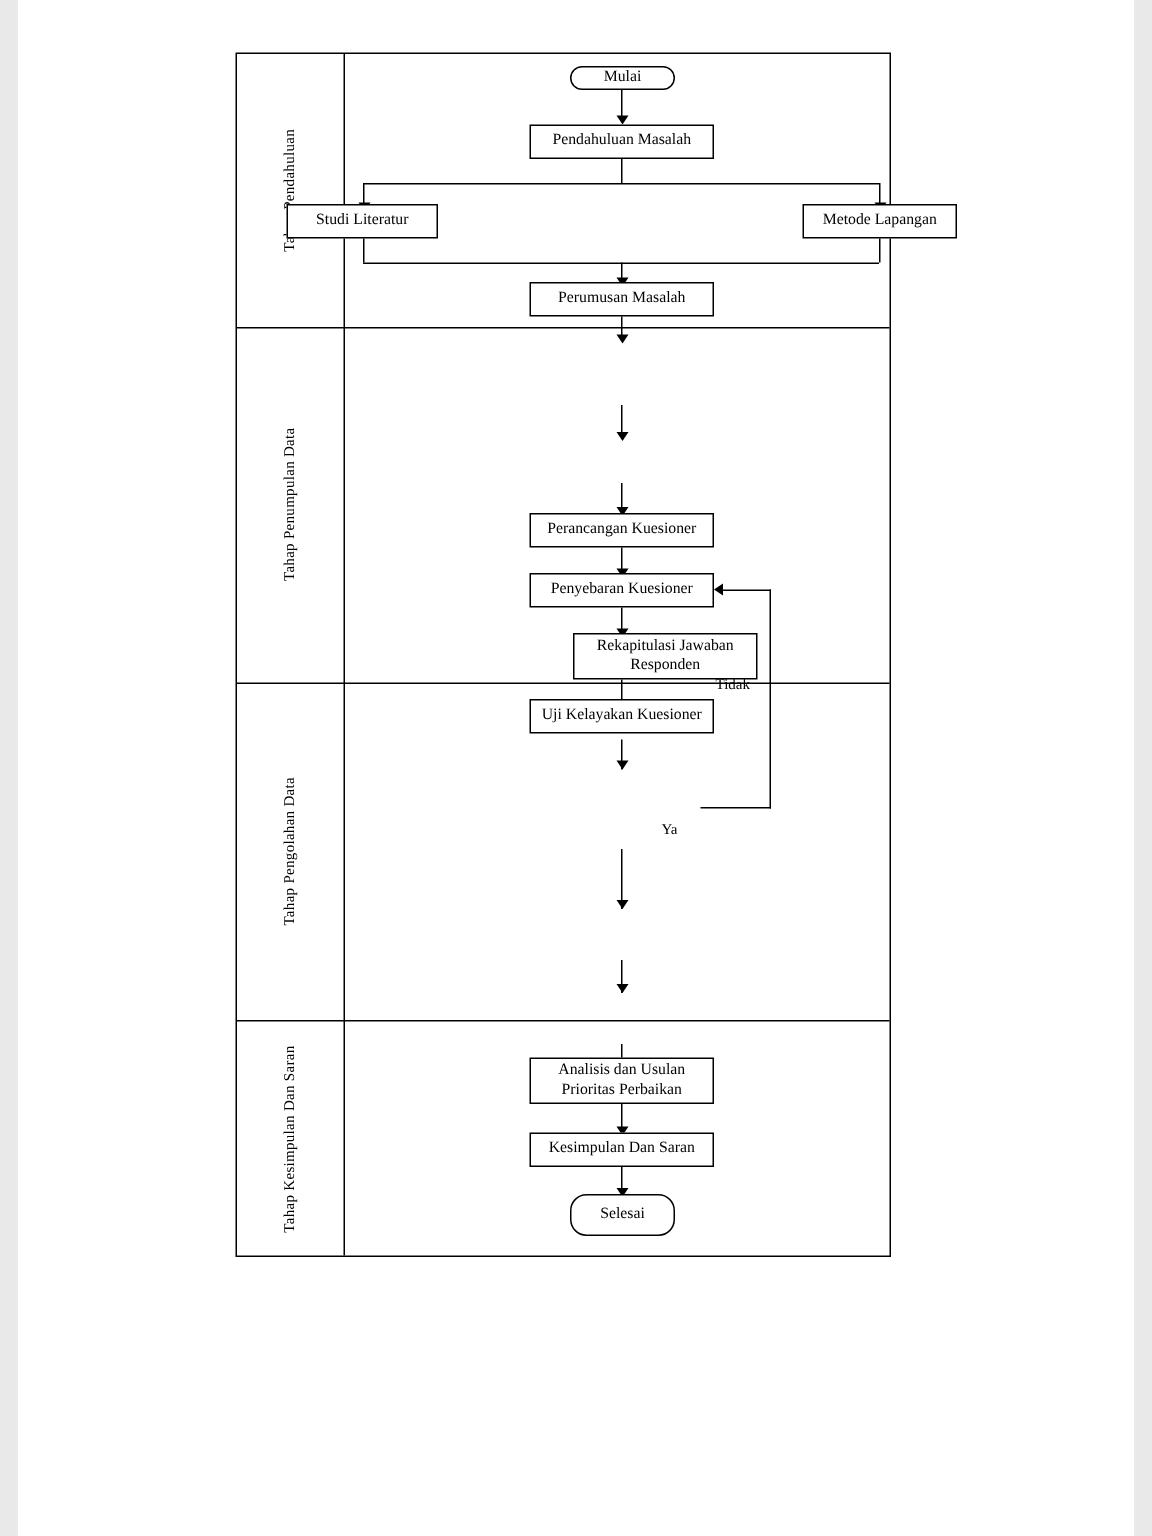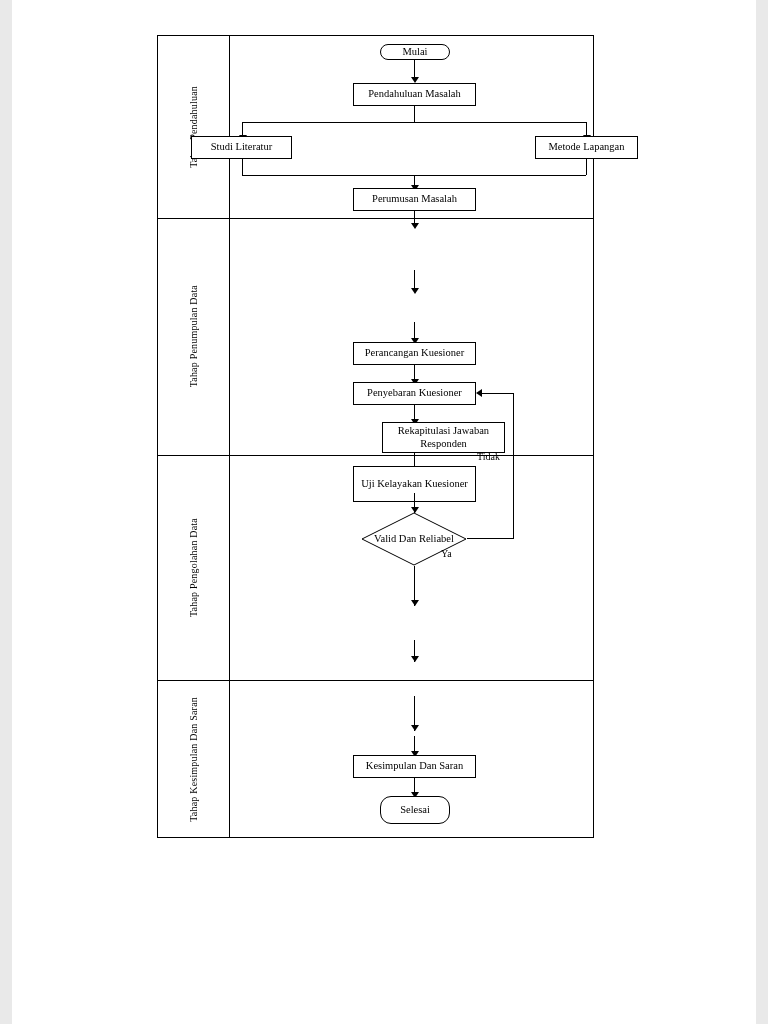--- a/index.html
+++ b/index.html
@@ -226,53 +226,48 @@
     <div class="ln v" style="left:256px; top:369px; height:18px;"></div>
     <div class="arrow-down" style="left:253px; top:383px;"></div>
 
     <div class="node" style="left:195px; top:386px; width:123px; height:31px;margin-left:29px;">
       <span>Rekapitulasi Jawaban Responden</span>
     </div>
 
     <div class="ln v" style="left:256px; top:417px; height:18px;"></div>
     <div class="arrow-down" style="left:253px; top:431px;"></div>
 
-    <div class="node" style="left:195px; top:430px; width:123px; height:36px;">
+    <div class="node" style="left:195px; top:430px; width:123px; height:23px;">
       <span>Uji Kelayakan Kuesioner</span>
     </div>
     <div class="ln v" style="left:256px; top:457px; height:20px;"></div>
     <div class="arrow-down" style="left:253px; top:471px;"></div>
 
-    <div class="diamond-wrap" style="left:203px; top:476px; width:106px; height:54px;">
-      <div class="diamond">
-        <svg width="106" height="54" viewBox="0 0 106 54">
-          <polygon points="53,1 105,27 53,53 1,27" fill="#fff" stroke="#000" stroke-width="1"></polygon>
-        </svg>
-      </div>
-      <div class="diamond-text">Valid Dan Reliabel</div>
-    </div>
 
     <div class="ln h" style="left:309px; top:502px; width:47px;"></div>
     <div class="ln v" style="left:355px; top:357px; height:146px;"></div>
     <div class="ln h" style="left:324px; top:357px; width:32px;"></div>
     <div class="arrow-left" style="left:318px; top:353px;"></div>
 
     <div class="edge-label" style="left:319px; top:415px;">Tidak</div>
     <div class="edge-label" style="left:283px; top:512px;">Ya</div>
 
     <div class="ln v" style="left:256px; top:530px; height:40px;"></div>
     <div class="arrow-down" style="left:253px; top:564px;"></div>
 
     <div class="ln v" style="left:256px; top:604px; height:22px;"></div>
     <div class="arrow-down" style="left:253px; top:620px;"></div>
 
 
     <div class="ln v" style="left:256px; top:660px; height:35px;"></div>
     <div class="arrow-down" style="left:253px; top:689px;"></div>
 
+    <div class="node" style="left:195px; top:669px; width:123px; height:31px;">
+      <span>Analisis dan Usulan Prioritas Perbaikan</span>
+    </div>
     <div class="ln v" style="left:256px; top:700px; height:20px;"></div>
     <div class="arrow-down" style="left:253px; top:715px;"></div>
 
     <div class="node" style="left:195px; top:719px; width:123px; height:23px;">
       <span>Kesimpulan Dan Saran</span>
     </div>
     <div class="ln v" style="left:256px; top:742px; height:18px;"></div>
     <div class="arrow-down" style="left:253px; top:756px;"></div>
 
     <div class="node term" style="left:222px; top:760px; width:70px; height:28px;">

